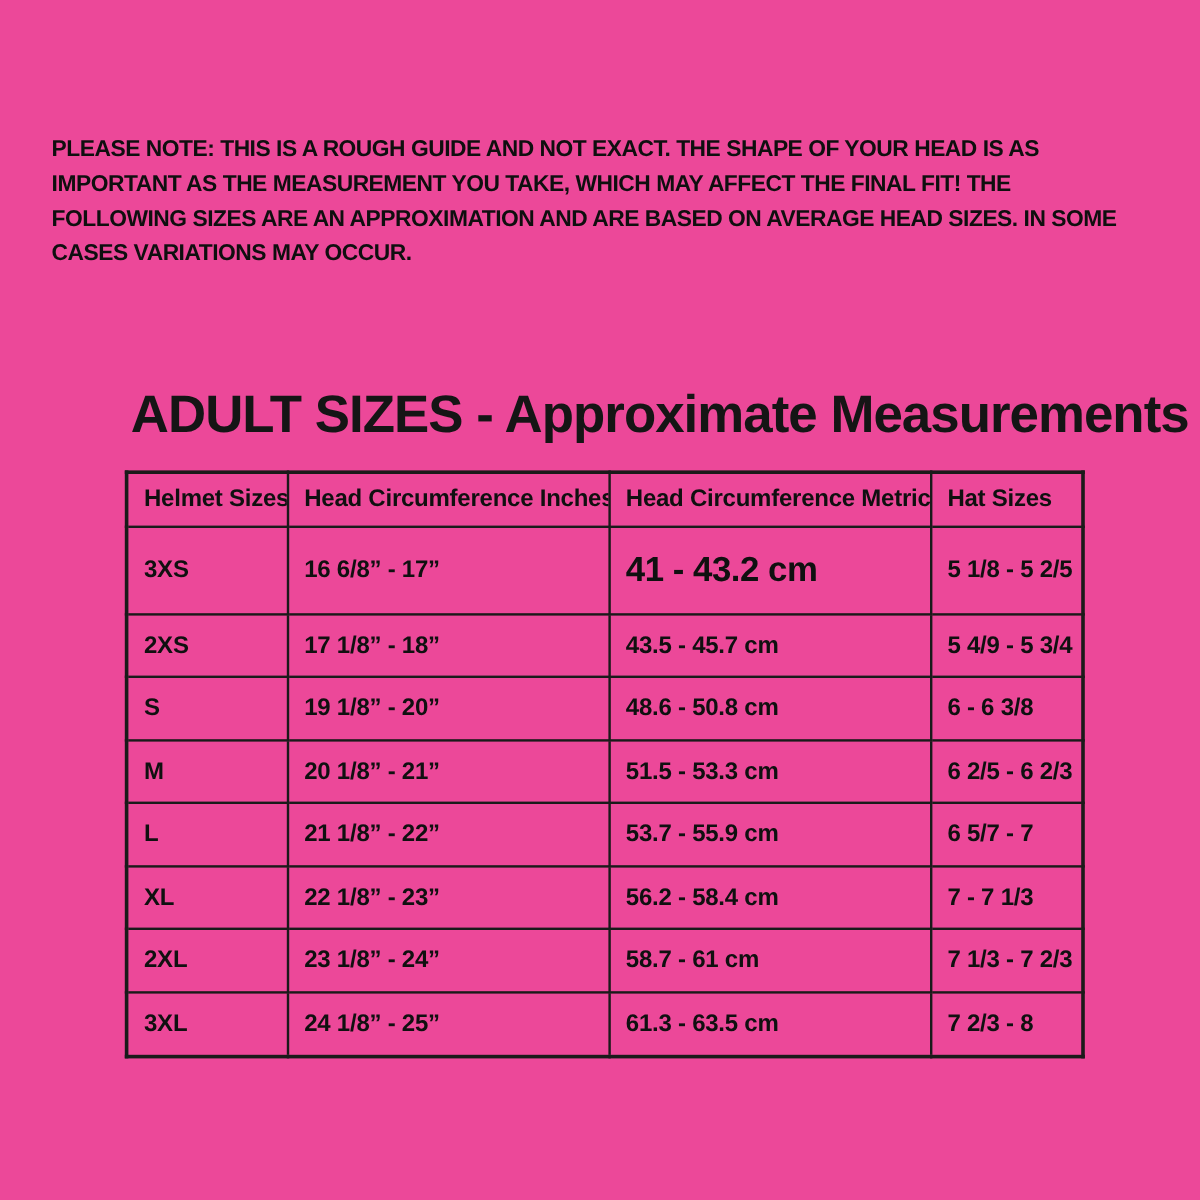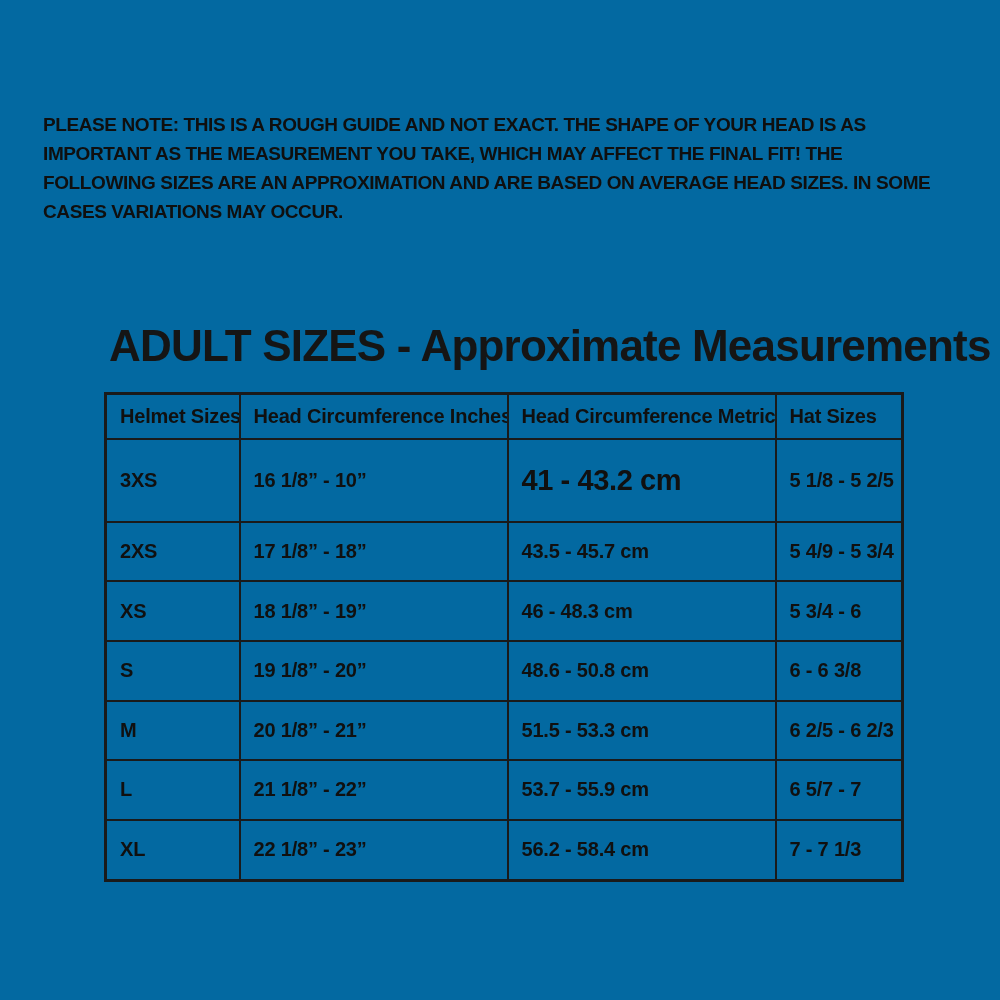--- a/index.html
+++ b/index.html
@@ -1,21 +1,21 @@
 <!DOCTYPE html>
 <html><head>
 <meta charset="utf-8">
 <style>
   * { box-sizing: border-box; }
   html, body { margin: 0; padding: 0; background: #ffffff; }
   .page {
     position: relative;
     width: 1000px;
     height: 1000px;
-    background: #0369a1;
+    background: #ec4899;
     font-family: "Liberation Sans", sans-serif;
     color: #111111;
     overflow: hidden;
   }
   .note {
     position: absolute;
     left: 43px;
     width: 916px;
     margin: 0;
     font-size: 19px;
@@ -88,35 +88,29 @@
       <tr>
         <th>Helmet Sizes</th>
         <th>Head Circumference Inches</th>
         <th>Head Circumference Metric</th>
         <th>Hat Sizes</th>
       </tr>
     </thead>
     <tbody>
         <tr>
           <td>3XS</td>
-          <td>16 1/8” - 10”</td>
+          <td>16 6/8” - 17”</td>
           <td class="emphasis">41 - 43.2 cm</td>
           <td>5 1/8 - 5 2/5</td>
         </tr>
         <tr>
           <td>2XS</td>
           <td>17 1/8” - 18”</td>
           <td>43.5 - 45.7 cm</td>
           <td>5 4/9 - 5 3/4</td>
-        </tr>
-        <tr>
-          <td>XS</td>
-          <td>18 1/8” - 19”</td>
-          <td>46 - 48.3 cm</td>
-          <td>5 3/4 - 6</td>
         </tr>
         <tr>
           <td>S</td>
           <td>19 1/8” - 20”</td>
           <td>48.6 - 50.8 cm</td>
           <td>6 - 6 3/8</td>
         </tr>
         <tr>
           <td>M</td>
           <td>20 1/8” - 21”</td>
@@ -128,16 +122,28 @@
           <td>21 1/8” - 22”</td>
           <td>53.7 - 55.9 cm</td>
           <td>6 5/7 - 7</td>
         </tr>
         <tr>
           <td>XL</td>
           <td>22 1/8” - 23”</td>
           <td>56.2 - 58.4 cm</td>
           <td>7 - 7 1/3</td>
         </tr>
+        <tr>
+          <td>2XL</td>
+          <td>23 1/8” - 24”</td>
+          <td>58.7 - 61 cm</td>
+          <td>7 1/3 - 7 2/3</td>
+        </tr>
+        <tr>
+          <td>3XL</td>
+          <td>24 1/8” - 25”</td>
+          <td>61.3 - 63.5 cm</td>
+          <td>7 2/3 - 8</td>
+        </tr>
       </tbody>
   </table>
 
 </div>
 
 </body></html>

